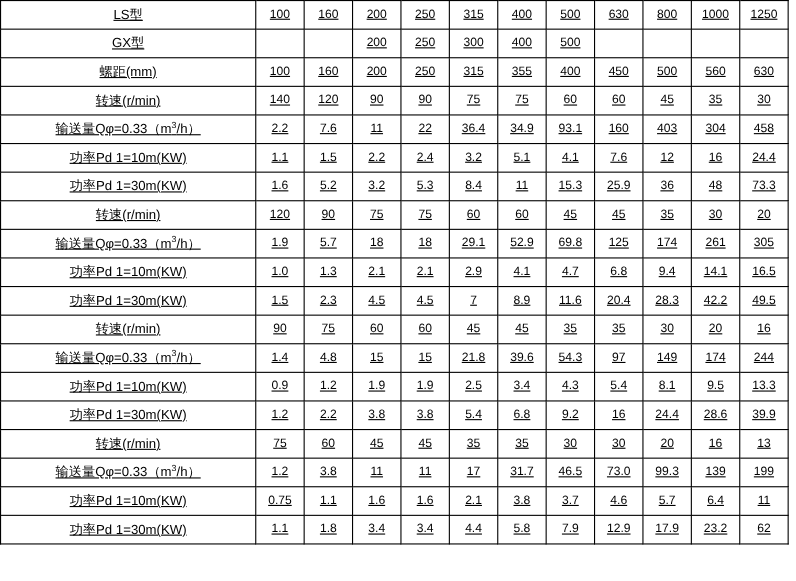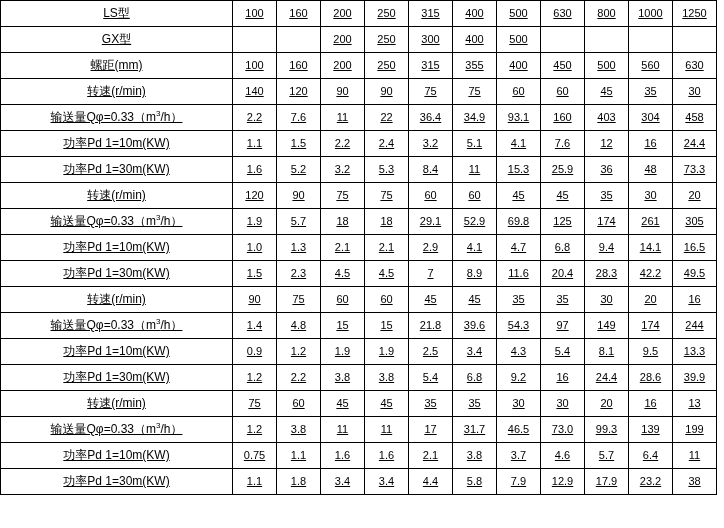--- a/index.html
+++ b/index.html
@@ -306,16 +306,16 @@
         <td class="val">1.1</td>
         <td class="val">1.8</td>
         <td class="val">3.4</td>
         <td class="val">3.4</td>
         <td class="val">4.4</td>
         <td class="val">5.8</td>
         <td class="val">7.9</td>
         <td class="val">12.9</td>
         <td class="val">17.9</td>
         <td class="val">23.2</td>
-        <td class="val">38</td>
+        <td class="val">62</td>
       </tr>
     </tbody>
 </table>
 
 </body></html>

